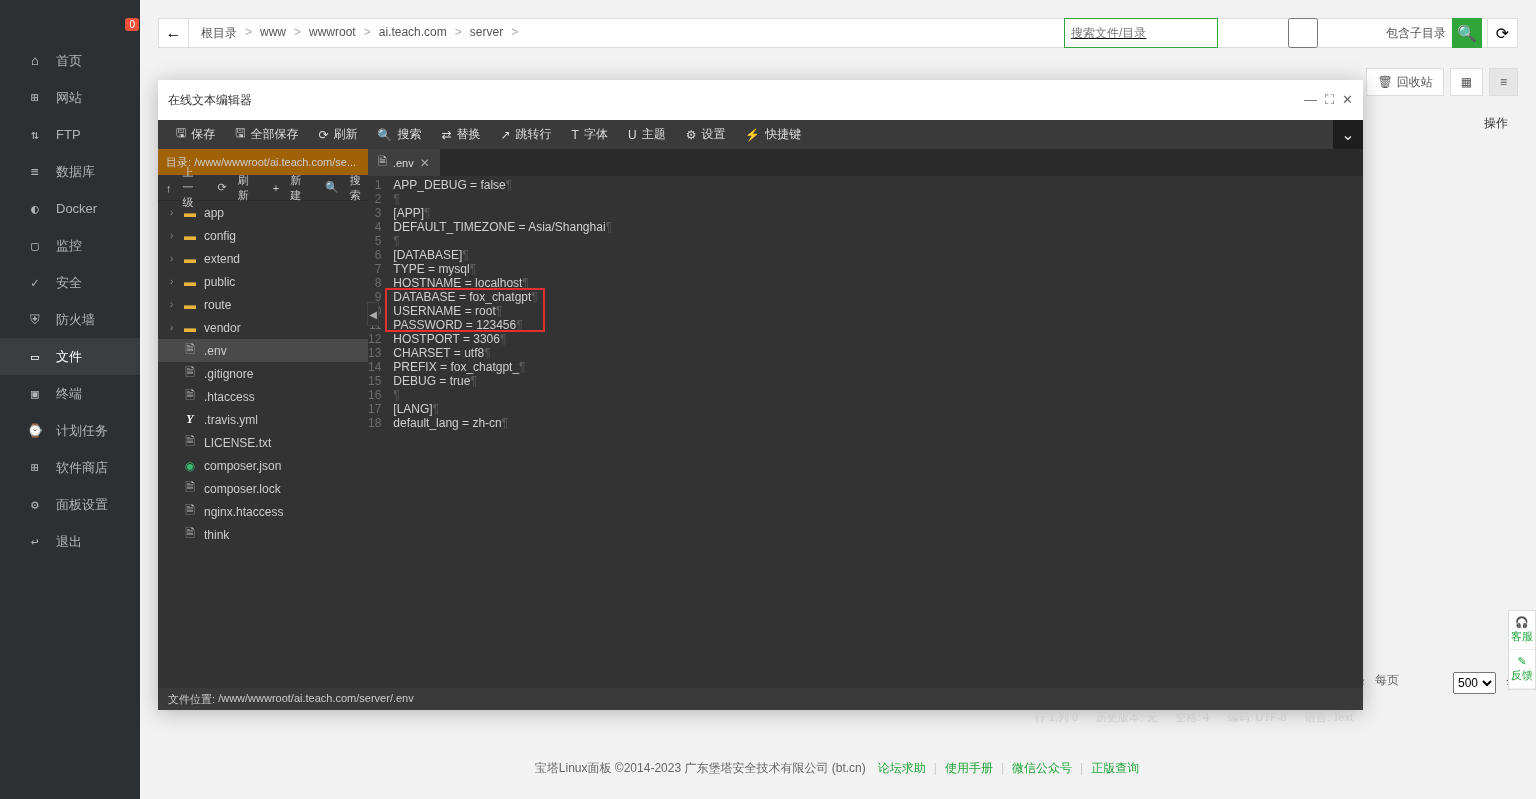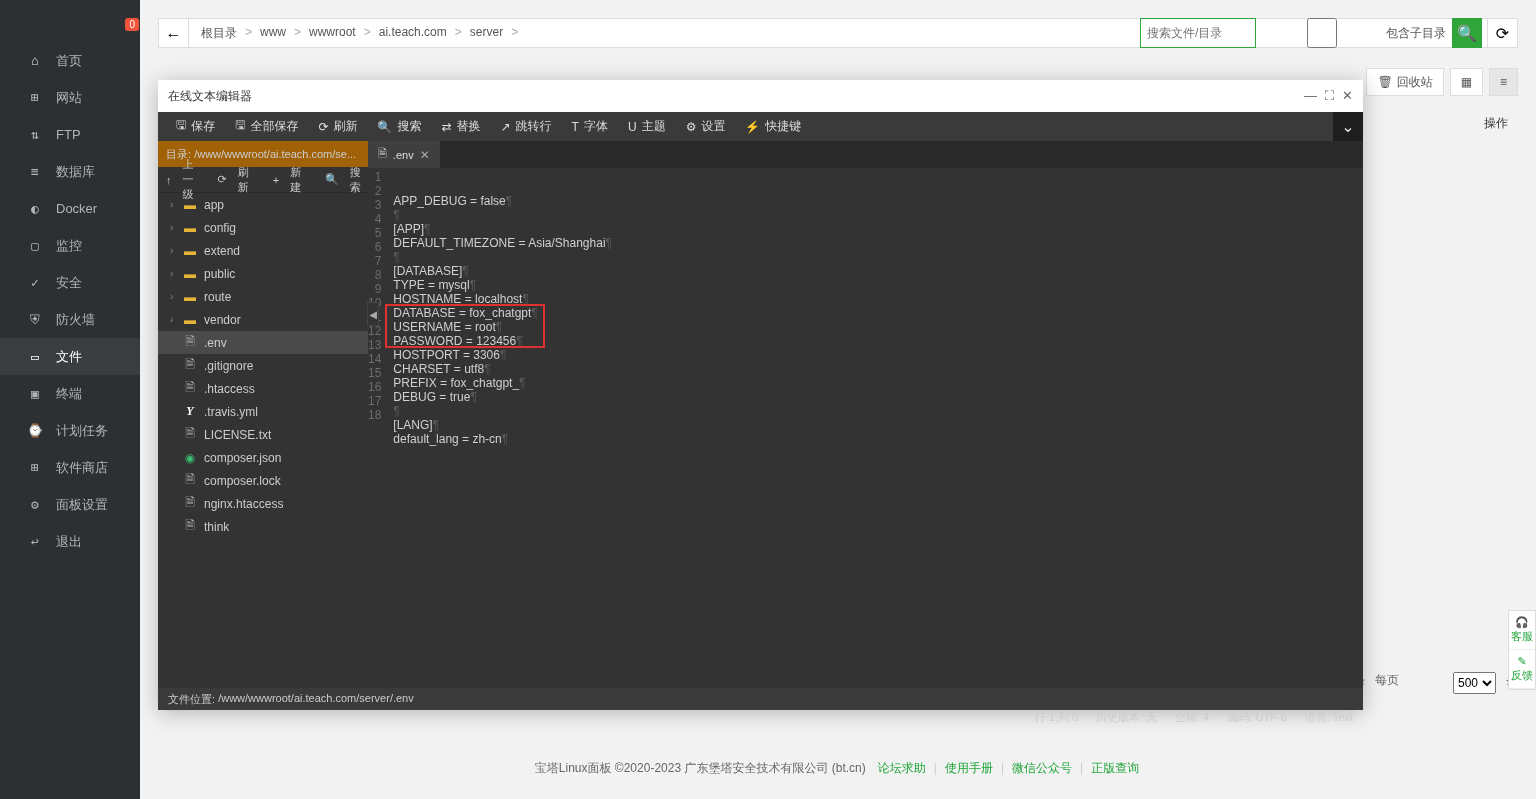--- a/index.html
+++ b/index.html
@@ -16,41 +16,41 @@
 
 
 .main { flex:1; position:relative; background:#f2f2f2; }
 .topbar { position:absolute; top:18px; left:18px; right:18px; height:30px; background:#fff; display:flex; align-items:center; border:1px solid #ddd; }
 .topbar .back { width:30px; text-align:center; border-right:1px solid #ddd; height:100%; display:flex; align-items:center; justify-content:center; cursor:pointer; }
 .topbar .crumbs { flex:1; display:flex; align-items:flex-start; padding-left:8px; font-size:12px; color:#555; }
 .topbar .crumbs span { margin:0 4px; }
 .topbar .crumbs .sep { color:#aaa; }
 .topbar .reload { width:30px; border-left:1px solid #ddd; height:100%; display:flex; align-items:center; justify-content:center; cursor:pointer; }
 .searchbox { position:absolute; top:18px; right:54px; height:30px; display:flex; align-items:center; }
-.searchbox input { height:30px; width:116px; border:1px solid #30a53a; padding:0 6px; font-size:12px; }
+.searchbox input { height:30px; width:154px; border:1px solid #30a53a; padding:0 6px; font-size:12px;text-decoration:underline; }
 .searchbox .chk { margin:0 6px 0 8px; }
 .searchbox .chklbl { font-size:12px; color:#555; margin-right:6px; }
 .searchbox .go { width:30px; height:30px; background:#30a53a; color:#fff; display:flex; align-items:center; justify-content:center; cursor:pointer; }
 .rightbtns { position:absolute; top:68px; right:18px; display:flex; align-items:center; gap:6px; }
 .rightbtns .btn { height:28px; padding:0 10px; border:1px solid #ddd; background:#fff; font-size:12px; color:#555; display:flex; align-items:center; gap:4px; cursor:pointer; }
 .rightbtns .btn.on { background:#e6e6e6; }
 .ops { position:absolute; top:115px; right:28px; font-size:12px; color:#333; }
 .bottombar { position:absolute; bottom:105px; right:18px; display:flex; align-items:flex-start; gap:10px; font-size:12px; color:#666; }
 .bottombar select { font-size:12px; height:22px;margin-left:44px; }
 .copyright { position:absolute; bottom:22px; left:0; right:0; text-align:center; font-size:12px; color:#666; }
 .copyright a { color:#20a53a; text-decoration:none; margin:0 2px; }
 .copyright .sep { color:#ccc; margin:0 6px; }
 
 
 .floatfb { position:absolute; right:0; top:610px; width:28px; background:#fff; border:1px solid #ddd; }
 .floatfb div { padding:5px 2px; font-size:11px; text-align:center; color:#20a53a; border-bottom:1px solid #eee; cursor:pointer; }
 
 
 .editor { position:absolute; top:80px; left:18px; width:1205px; height:630px; background:#fff; box-shadow:0 3px 20px rgba(0,0,0,.25); display:flex; flex-direction:column; }
-.editor .title { height:32px; display:flex; align-items:center; justify-content:space-between; padding:0 10px; font-size:12px; color:#333; }
+.editor .title { height:40px; display:flex; align-items:center; justify-content:space-between; padding:0 10px; font-size:12px; color:#333; }
 .editor .title .wbtns { display:flex; gap:8px; }
 .editor .title .wbtns span { cursor:pointer; color:#666; font-size:13px; }
 .editor .toolbar { height:29px; background:#3a3a3a; display:flex; align-items:center; padding:0 8px; gap:4px; position:relative; }
 .editor .toolbar .tbtn { color:#ddd; font-size:12px; padding:0 10px; height:100%; display:flex; align-items:center; gap:5px; cursor:pointer; }
 .editor .toolbar .more { position:absolute; right:0; top:0; width:30px; height:100%; background:#1e1e1e; color:#ddd; display:flex; align-items:center; justify-content:center; cursor:pointer; }
 .editor .body { flex:1; display:flex; background:#333; overflow:hidden; }
 .editor .tree { width:210px; background:#333; color:#ccc; font-size:12px; display:flex; flex-direction:column; }
 .editor .tree .path { height:26px; display:flex; align-items:center; padding:0 8px; background:#a16207; font-size:11px; white-space:nowrap; overflow:hidden; text-overflow:ellipsis; }
 .editor .tree .tops { height:26px; display:flex; align-items:center; background:#333; font-size:11px; border-bottom:1px solid #2a2a2a; }
 .editor .tree .tops span { padding:0 8px; cursor:pointer; display:flex; align-items:center; gap:3px; }
@@ -63,21 +63,21 @@
 .editor .tree li .fico.file { color:#bbb; }
 .editor .tree li .fico.json { color:#3bbb6f; }
 .editor .tree li .fico.y { color:#fff; font-style:italic; font-weight:bold; font-family:serif; }
 .editor .code { flex:1; display:flex; flex-direction:column; background:#333; position:relative; }
 .editor .tabs { height:27px; background:#2a2a2a; display:flex; align-items:stretch; }
 .editor .tabs .tab { background:#3f3f3f; color:#ddd; font-size:11px; padding:0 10px; display:flex; align-items:center; gap:6px; cursor:pointer; }
 .editor .tabs .tab .close { color:#aaa; font-size:12px; }
 .editor .codearea { flex:1; display:flex; font-family:Consolas,monospace; font-size:12px; line-height:14px; overflow:hidden; }
 .editor .gutter { background:#333; color:#6c6c6c; text-align:right; padding:2px 8px 0 0; user-select:none; }
 .editor .gutter div { height:14px; }
-.editor .lines { flex:1; padding:2px 0 0 4px; white-space:pre; color:#d0d0d0; position:relative;margin-top:24px; }
+.editor .lines { flex:1; padding:2px 0 0 4px; white-space:pre; color:#d0d0d0; position:relative; }
 .editor .lines .line { height:14px; }
 .editor .lines .eol { color:#5a5a5a; }
 .editor .hlbox { position:absolute; border:2px solid #e03030; pointer-events:none; }
 .editor .collapse { position:absolute; left:209px; top:222px; width:12px; height:24px; background:#333; color:#aaa; display:flex; align-items:center; justify-content:center; font-size:10px; cursor:pointer; border:1px solid #444; z-index:5; }
 .editor .status { height:22px; background:#3a3a3a; color:#ccc; font-size:11px; display:flex; align-items:center; justify-content:space-between; padding:0 10px; }
 .editor .status .l { display:flex; }
 .editor .status .r { display:flex; gap:18px;margin-top:36px; }
 </style>
 </head>
 <body>
@@ -182,21 +182,21 @@
   <div class="ops">操作</div>
 
   <div class="bottombar">
     <span>5条</span>
     <span>每页</span>
     <select><option>500</option></select>
     <span>条</span>
   </div>
 
   <div class="copyright">
-    <span>宝塔Linux面板 ©2020-2023 广东堡塔安全技术有限公司 (bt.cn)</span>&nbsp;&nbsp;
+    <span>宝塔Linux面板 ©2014-2023 广东堡塔安全技术有限公司 (bt.cn)</span>&nbsp;&nbsp;
     <span id="cplinks"><a>论坛求助</a><span class="sep">|</span><a>使用手册</a><span class="sep">|</span><a>微信公众号</a><span class="sep">|</span><a>正版查询</a></span>
   </div>
 
   <div class="floatfb">
     <div><span>🎧</span><br><span>客服</span></div>
     <div><span>✎</span><br><span>反馈</span></div>
   </div>
 
   <div class="editor">
     <div class="title">

